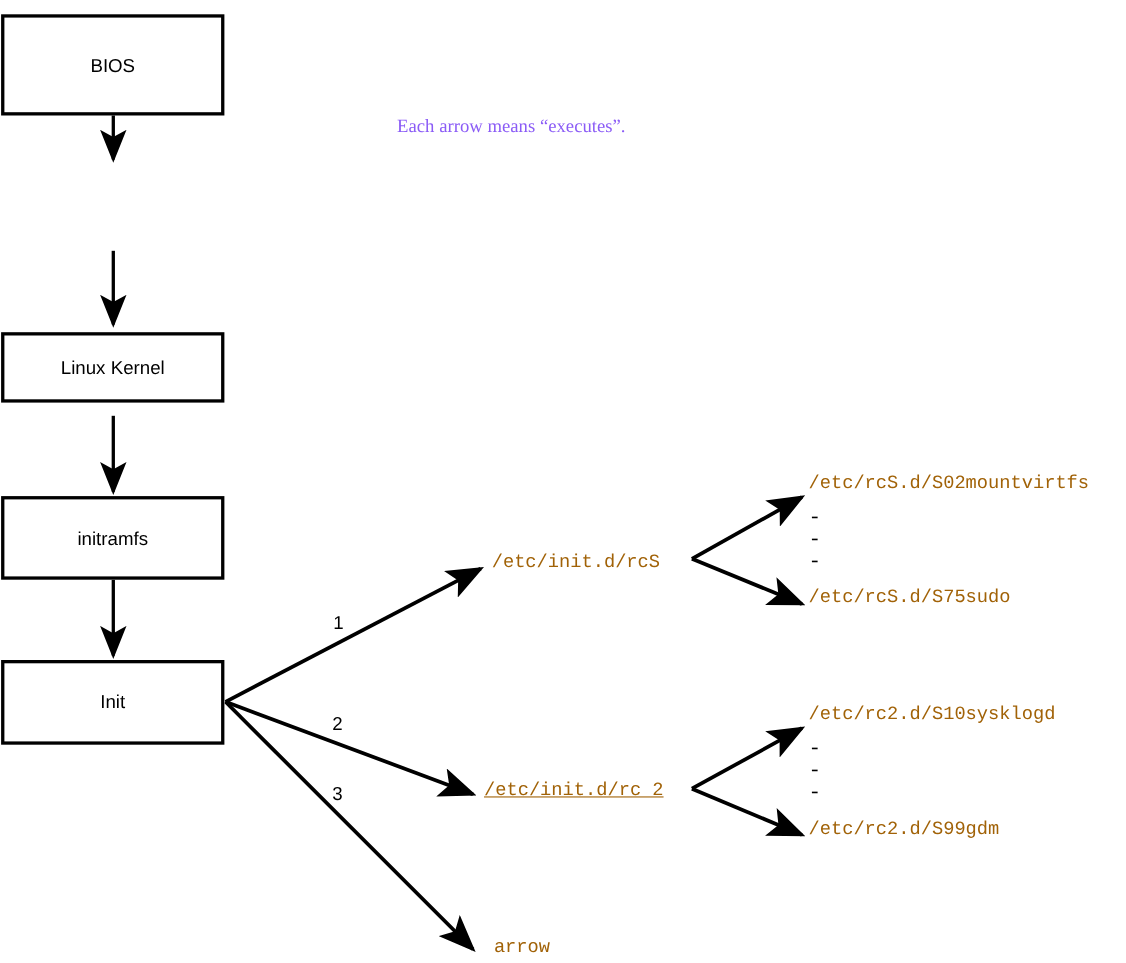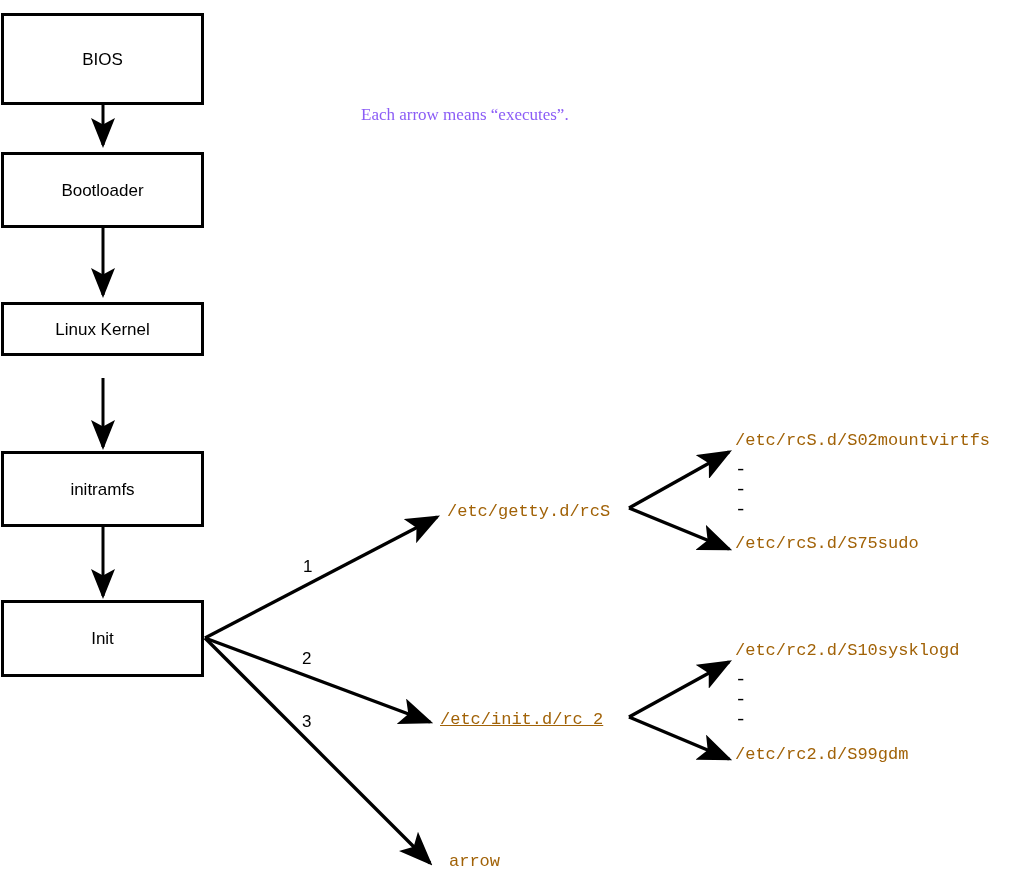--- a/index.html
+++ b/index.html
@@ -105,43 +105,40 @@
     <g stroke="#000000" stroke-width="3.4" fill="none" marker-end="url(#arrowhead)">
       <line x1="629" y1="717" x2="729" y2="662"></line>
       <line x1="629" y1="717" x2="729" y2="759"></line>
     </g>
   </svg>
 
   <div class="node-box" style="left:1px; top:13px; width:203px; height:92px;">
     <span class="node-box-label">BIOS</span>
   </div>
 
-  <div class="node-box" style="left:1px; top:152px; width:203px; height:76px;">
-    <span class="node-box-label">Bootloader</span>
-  </div>
 
-  <div class="node-box" style="left:1px; top:302px; width:203px; height:54px;">
+  <div class="node-box" style="left:1px; top:302px; width:203px; height:64px;">
     <span class="node-box-label">Linux Kernel</span>
   </div>
 
   <div class="node-box" style="left:1px; top:600px; width:203px; height:77px;">
     <span class="node-box-label">Init</span>
   </div>
 
   <div class="node-box" style="left:1px; top:451px; width:203px; height:76px;">
     <span class="node-box-label">initramfs</span>
   </div>
 
   <div class="caption-text" style="left:361px; top:105px;">Each arrow means “executes”.</div>
 
   <div class="edge-number" style="left:303px; top:558px;">1</div>
   <div class="edge-number" style="left:302px; top:650px;">2</div>
   <div class="edge-number" style="left:302px; top:713px;">3</div>
 
-  <div class="mono-label" style="left:447px; top:503px;">/etc/getty.d/rcS</div>
+  <div class="mono-label" style="left:447px; top:503px;">/etc/init.d/rcS</div>
 
   <div class="mono-label" style="left:440px; top:711px;text-decoration:underline;">/etc/init.d/rc 2</div>
 
   <div class="mono-label" style="left:449px; top:853px;">arrow</div>
 
   <div class="mono-label" style="left:735px; top:432px;">/etc/rcS.d/S02mountvirtfs</div>
   <div class="dash-mark" style="left:735px; top:461px;">-</div>
   <div class="dash-mark" style="left:735px; top:481px;">-</div>
   <div class="dash-mark" style="left:735px; top:501px;">-</div>
   <div class="mono-label" style="left:735px; top:535px;">/etc/rcS.d/S75sudo</div>

